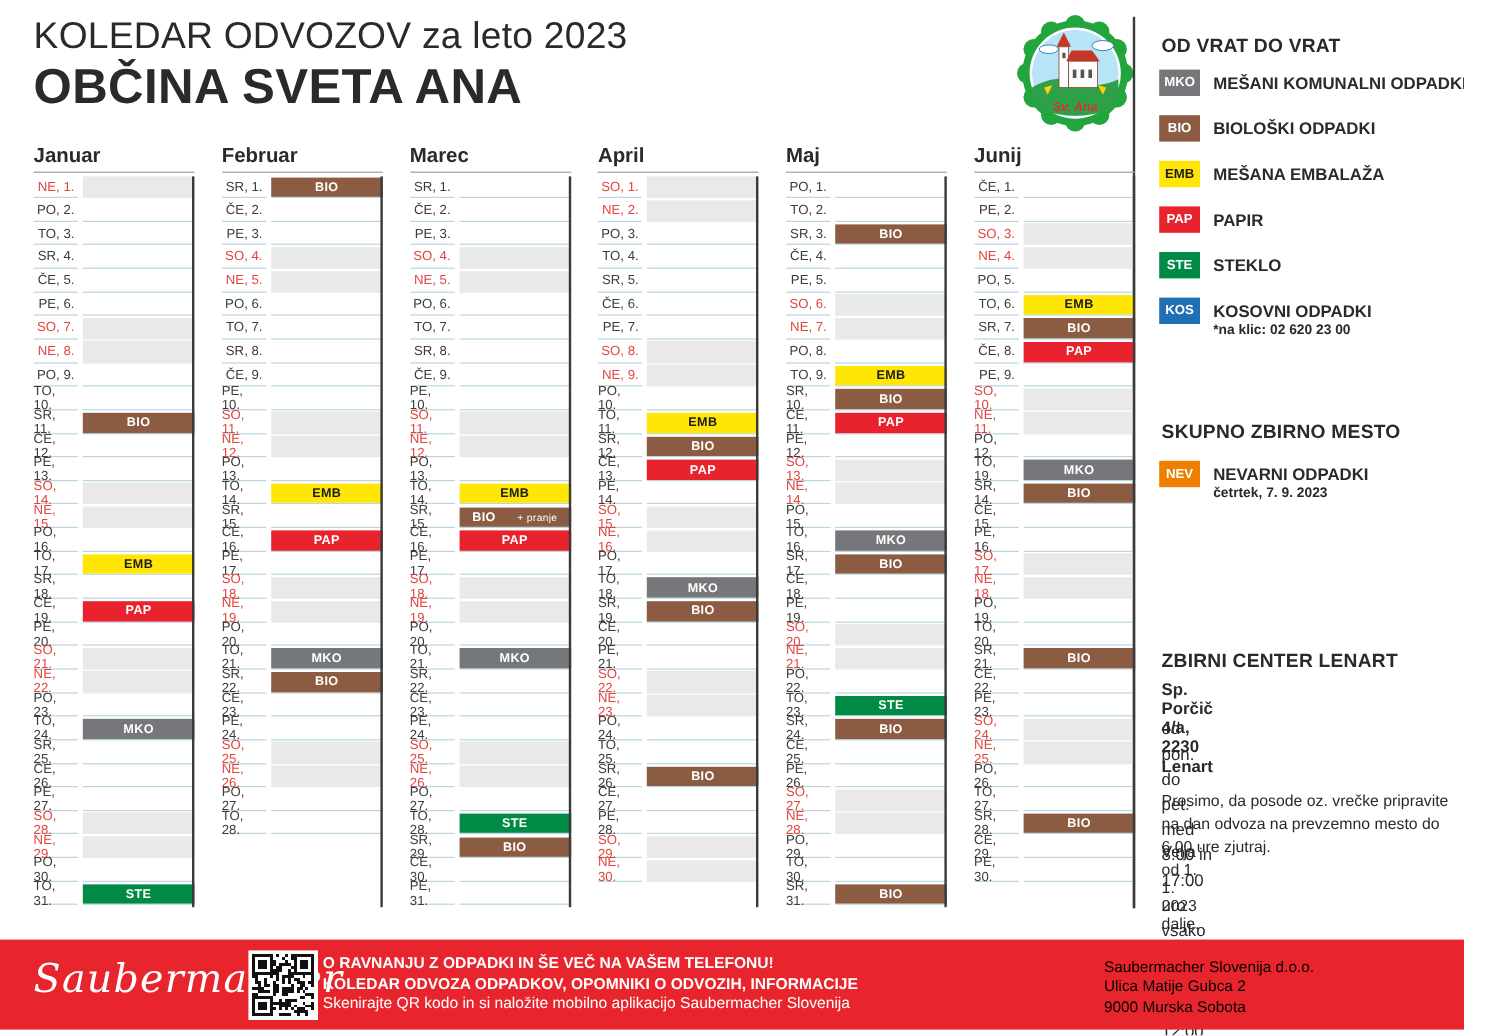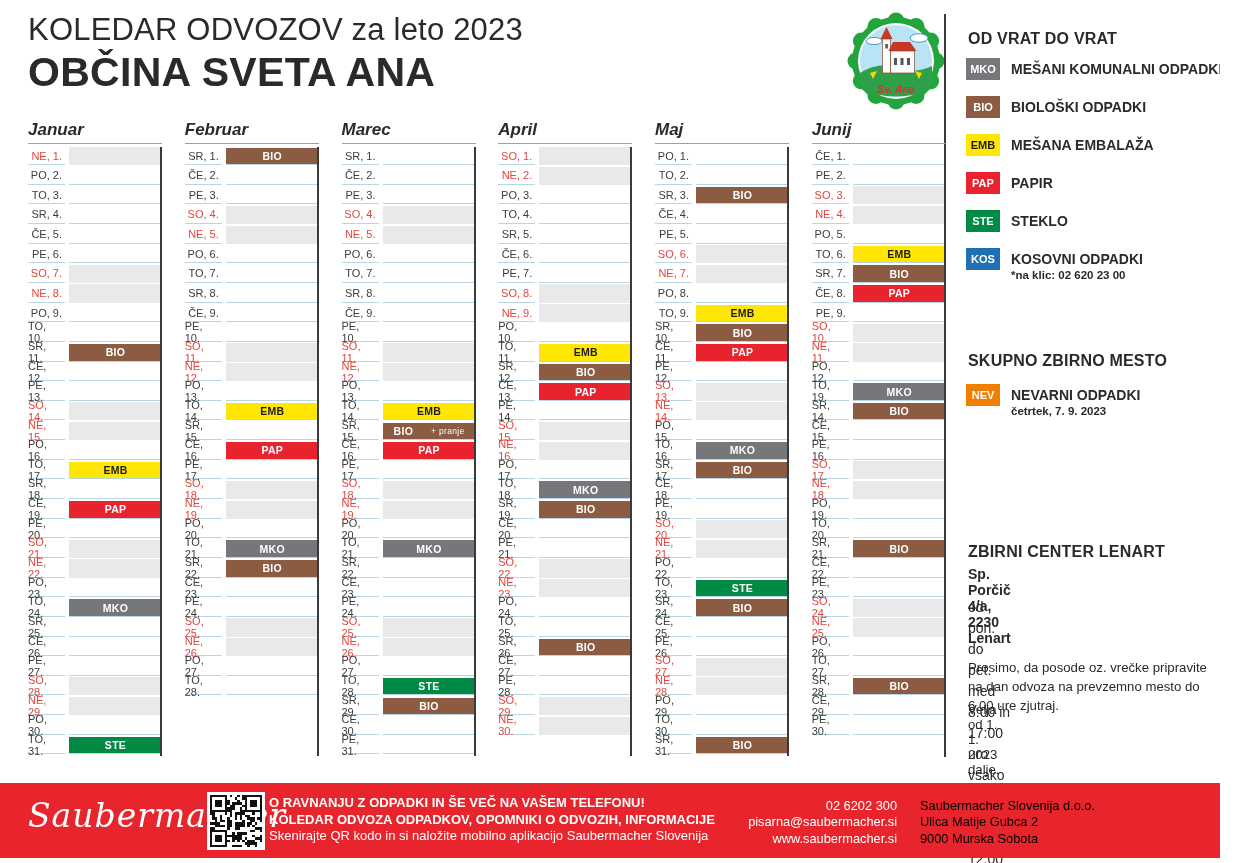--- a/index.html
+++ b/index.html
@@ -9,21 +9,21 @@
   
   .title-wrap{position:absolute;left:28px;top:12px;}
   .t1{font-size:31px;font-weight:400;letter-spacing:.2px;line-height:36px;}
   .t2{font-size:41px;font-weight:700;letter-spacing:.3px;line-height:46px;margin-top:1px;}
   .logo{position:absolute;left:846px;top:10px;width:100px;height:102px;}
   .main-divider{position:absolute;left:944px;top:14px;width:2px;height:743px;background:var(--divider-dark,#3a3a3a);}
 
   
   .months{position:absolute;left:28px;top:120px;display:flex;gap:22.75px;}
   .month{width:134px;position:relative;}
-  .mname{font-size:17px;font-weight:700;height:23px;border-bottom:1px solid #a0a0a0;margin-bottom:3px;font-style:italic;}
+  .mname{font-size:17px;font-weight:700;height:23px;border-bottom:1px solid #a0a0a0;margin-bottom:3px;}
   .rows{position:relative;}
   .vline{position:absolute;right:0;top:0;width:2px;height:609px;background:var(--divider-dark,#3a3a3a);z-index:3;}
   .row{position:relative;height:19.65px;}
   .dlabel{position:absolute;left:0;top:0;bottom:1.5px;width:37px;box-sizing:border-box;
           font-size:11px;color:#3c3c3b;display:flex;align-items:center;justify-content:flex-end;
           padding-right:3px;border-bottom:1px solid var(--row-line-blue,#b5d3e0);}
   .cell{position:absolute;left:41px;right:0;top:0;bottom:1.5px;border-bottom:1px solid var(--row-line-blue,#c3dce6);}
   .row.we .dlabel{color:var(--weekend-text,#e2453e);}
   .row.we .cell{background:var(--weekend-bg,#e9e9e9);border-bottom:none;}
   .badge{position:absolute;left:0;right:0;top:.6px;bottom:0;display:flex;align-items:center;justify-content:center;
@@ -1245,25 +1245,20 @@
           <rect x="11" y="20" width="1" height="1"></rect>
           <rect x="12" y="20" width="1" height="1"></rect>
           <rect x="15" y="20" width="1" height="1"></rect>
           <rect x="18" y="20" width="1" height="1"></rect>
         </svg></div>
     <div class="ftext">
       <div class="b">O RAVNANJU Z ODPADKI IN ŠE VEČ NA VAŠEM TELEFONU!</div>
       <div class="b">KOLEDAR ODVOZA ODPADKOV, OPOMNIKI O ODVOZIH, INFORMACIJE</div>
       <div>Skenirajte QR kodo in si naložite mobilno aplikacijo Saubermacher Slovenija</div>
     </div>
-    <div class="fcontact">
-      <div>02 6202 300</div>
-      <div>pisarna@saubermacher.si</div>
-      <div>www.saubermacher.si</div>
-    </div>
     <div class="faddr">
       <div>Saubermacher Slovenija d.o.o.</div>
       <div>Ulica Matije Gubca 2</div>
       <div>9000 Murska Sobota</div>
     </div>
   </div>
 
 </div>
 
 </body></html>

